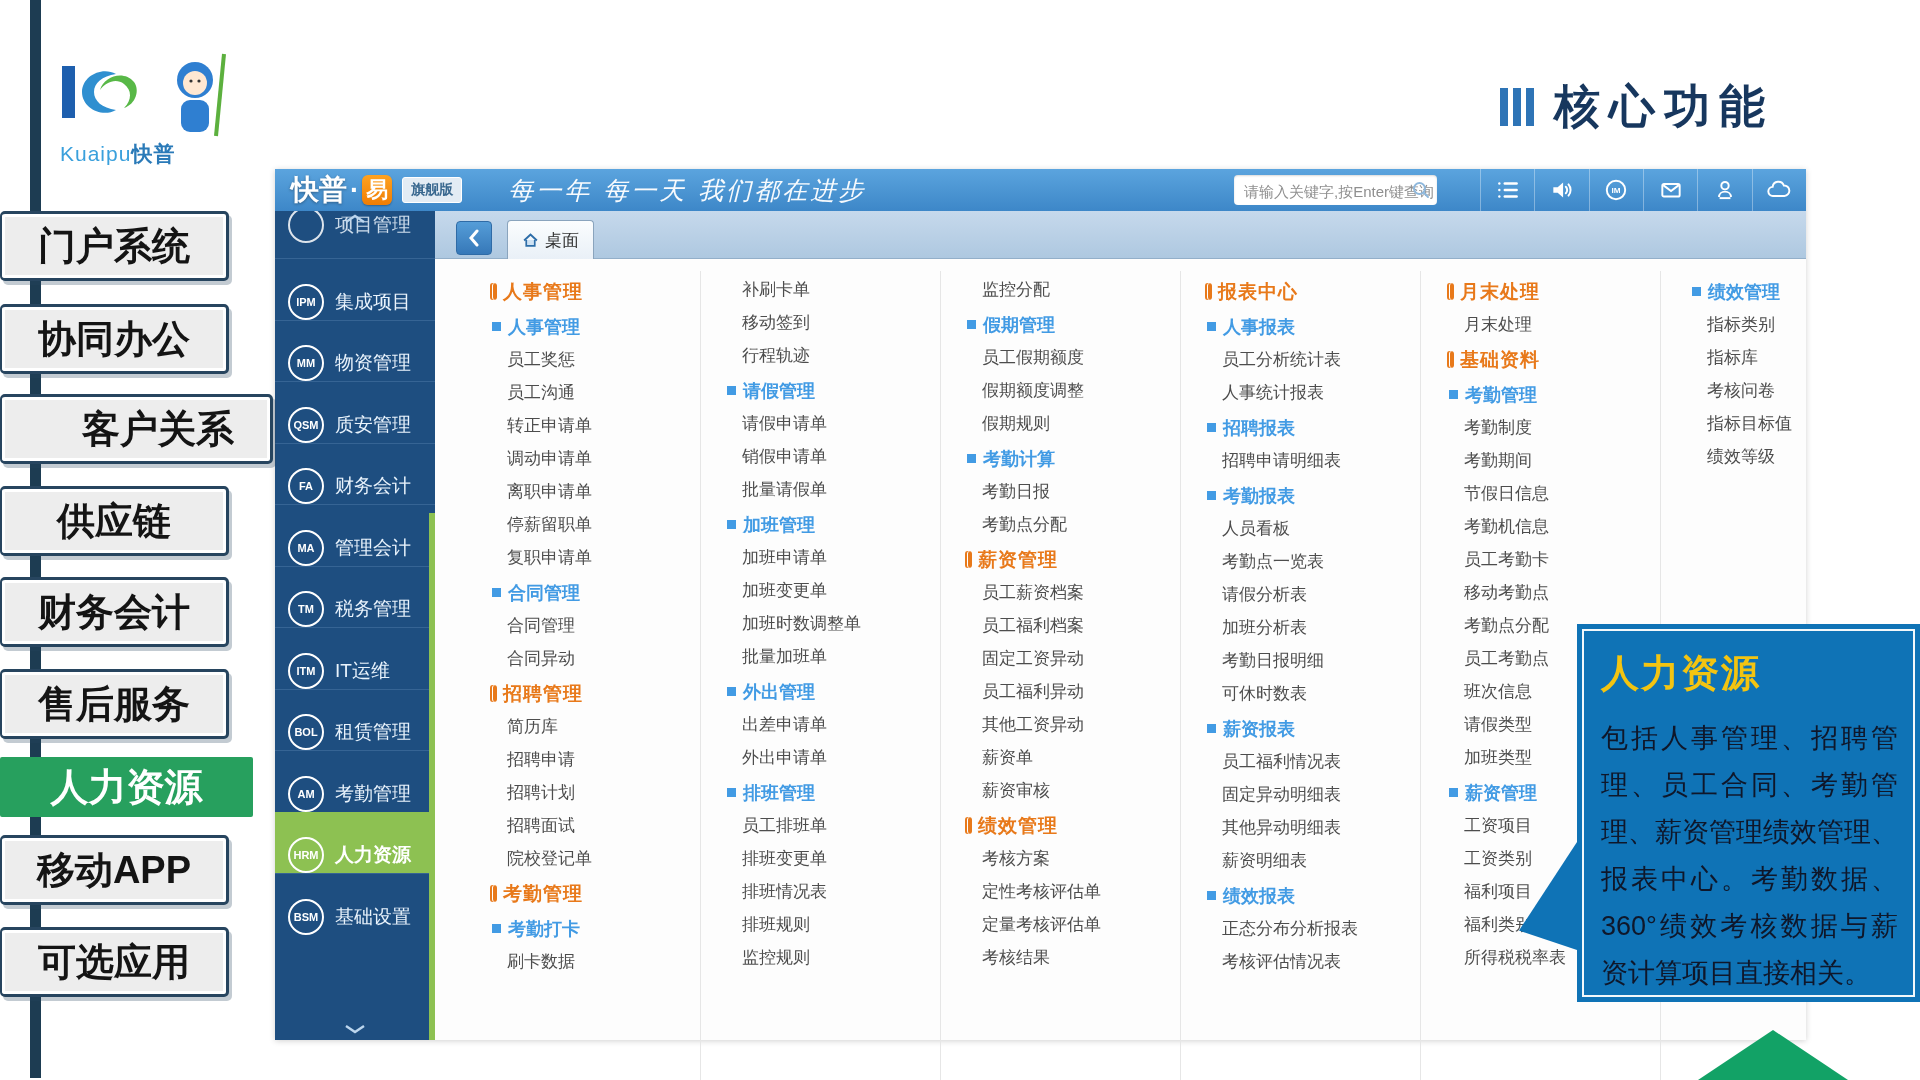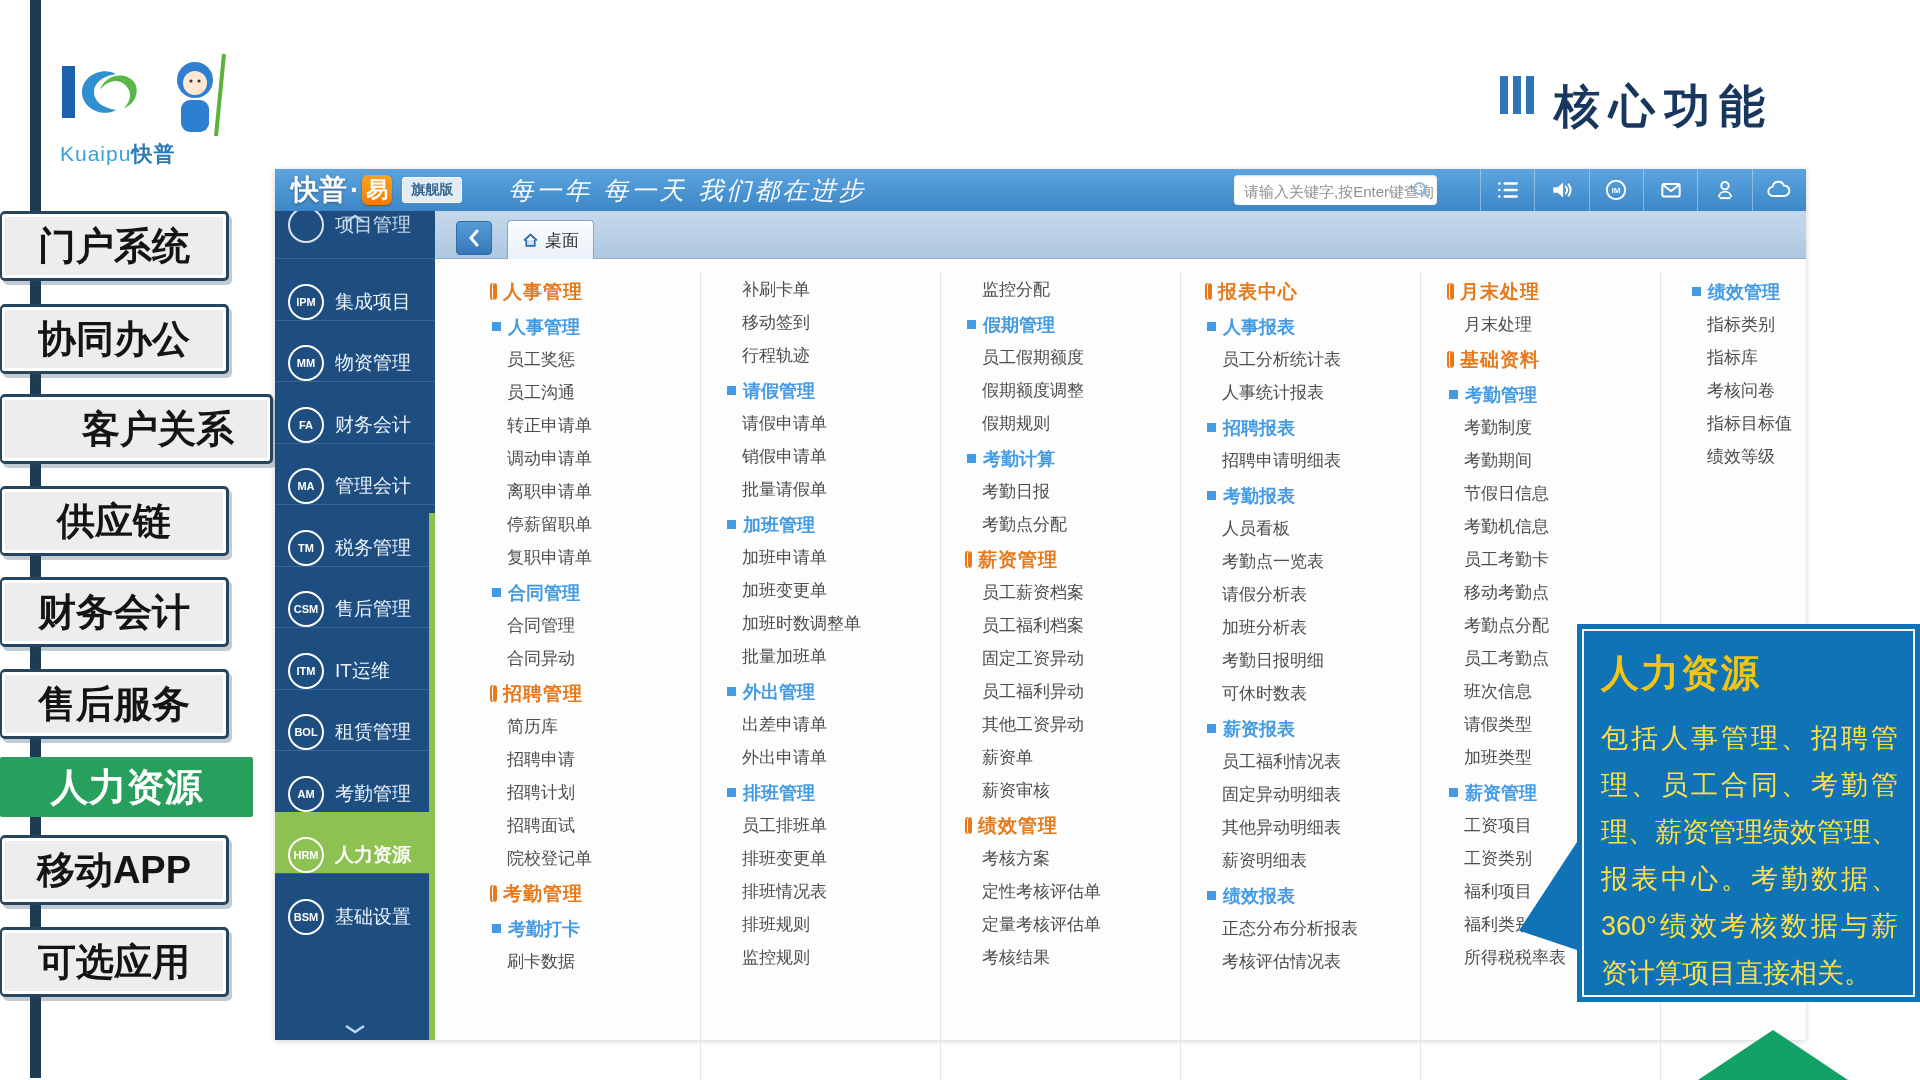--- a/index.html
+++ b/index.html
@@ -17,21 +17,21 @@
   
   .nav-btn{position:absolute;left:0;width:224px;height:64px;background:#ededed;
     border:3px solid #27455f;border-left-width:2px;border-radius:5px;
     box-shadow:inset 0 0 0 3px #fff,3px 4px 0 rgba(39,69,95,.28);
     display:flex;align-items:center;justify-content:center;
     font-size:38px;font-weight:600;color:#141414;z-index:3;cursor:pointer;}
   .nav-btn.active{background:#27a05e;border:none;box-shadow:none;color:#fff;
     width:253px;height:60px;font-weight:700;border-radius:2px;}
 
   
-  .core-title{position:absolute;left:1500px;top:76px;display:flex;align-items:flex-start;z-index:2;}
+  .core-title{position:absolute;left:1500px;top:76px;display:flex;align-items:center;z-index:2;}
   .core-bars{display:flex;gap:5px;margin-right:20px;}
   .core-bars i{display:block;width:8px;height:38px;background:#2e74b6;}
   .core-title .t{font-size:46px;font-weight:700;color:#17375e;letter-spacing:9px;}
 
   
   .window{position:absolute;left:275px;top:169px;width:1531px;height:871px;background:#fff;
     box-shadow:0 1px 6px rgba(0,0,0,.18);z-index:2;}
 
   
   .titlebar{position:absolute;left:0;top:0;right:0;height:42px;
@@ -93,21 +93,21 @@
     box-shadow:inset 2px 0 0 #e8791a,inset 3px 0 0 #fff;flex:none;}
   .mrow.s{color:#429be4;font-size:18px;font-weight:600;margin-top:2px;padding-left:2px;}
   .mrow.s .blt{width:9px;height:9px;background:#429be4;margin-right:7px;flex:none;}
   .mrow.i{color:#4d4d4d;font-size:17px;padding-left:17px;}
 
   
   .callout{position:absolute;left:1577px;top:624px;width:343px;height:378px;background:#0f73b6;z-index:6;box-sizing:border-box;}
   .callout-border{position:absolute;left:5px;top:5px;right:5px;bottom:5px;border:2px solid rgba(255,255,255,.95);}
   .callout-inner{position:absolute;left:24px;top:24px;right:22px;}
   .callout-title{font-size:38px;font-weight:700;color:#f3c411;margin-bottom:16px;letter-spacing:2px;}
-  .callout-body{font-size:27px;line-height:1.74;color:#fde047;text-align:justify;}
+  .callout-body{font-size:27px;line-height:1.74;color:#0f172a;text-align:justify;}
   .callout-tail{position:absolute;left:-58px;top:218px;width:58px;height:108px;background:#0f73b6;
     clip-path:polygon(100% 0,100% 100%,0 82%);}
 
   
   .green-tri{position:absolute;left:1698px;top:1030px;width:150px;height:50px;background:#12a266;
     clip-path:polygon(50% 0,100% 100%,0 100%);z-index:5;}
 </style>
 </head>
 <body>
 
@@ -237,40 +237,40 @@
             </div>
           </div>
           <div class="mod-row">
             <div class="mod-inner">
               <span class="mod-circle">MM</span>
               <span class="mod-label">物资管理</span>
             </div>
           </div>
           <div class="mod-row">
             <div class="mod-inner">
+              <span class="mod-circle">QSM</span>
+              <span class="mod-label">质安管理</span>
+            </div>
+          </div>
+          <div class="mod-row">
+            <div class="mod-inner">
               <span class="mod-circle">FA</span>
               <span class="mod-label">财务会计</span>
             </div>
           </div>
           <div class="mod-row">
             <div class="mod-inner">
               <span class="mod-circle">MA</span>
               <span class="mod-label">管理会计</span>
             </div>
           </div>
           <div class="mod-row">
             <div class="mod-inner">
               <span class="mod-circle">TM</span>
               <span class="mod-label">税务管理</span>
-            </div>
-          </div>
-          <div class="mod-row">
-            <div class="mod-inner">
-              <span class="mod-circle">CSM</span>
-              <span class="mod-label">售后管理</span>
             </div>
           </div>
           <div class="mod-row">
             <div class="mod-inner">
               <span class="mod-circle">ITM</span>
               <span class="mod-label">IT运维</span>
             </div>
           </div>
           <div class="mod-row">
             <div class="mod-inner">

